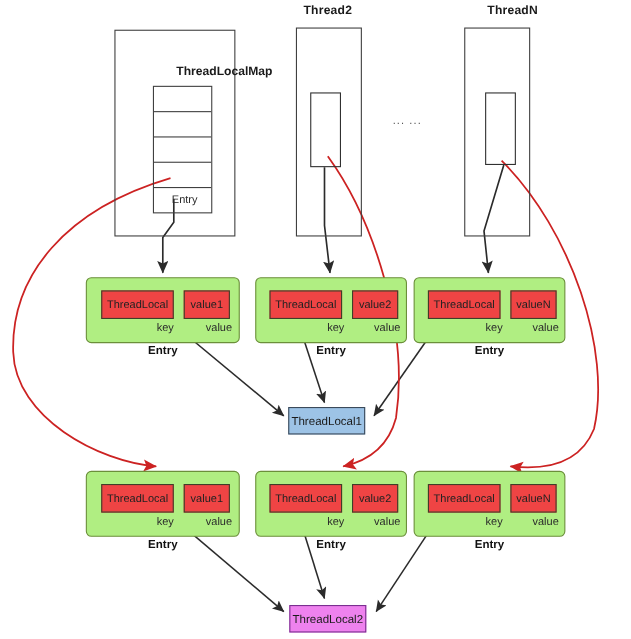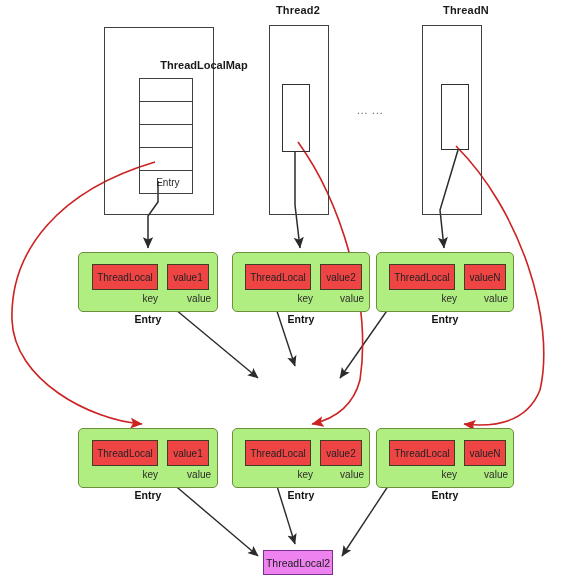--- a/index.html
+++ b/index.html
@@ -226,20 +226,21 @@
   <div class="entry-caption" style="left:232px; top:313px; width:138px;">Entry</div>
 
   <div class="entry-card" style="left:376px; top:252px; width:138px; height:60px;">
     <div class="entry-slot" style="left:12px; top:11px; width:66px; height:26px;">ThreadLocal</div>
     <div class="entry-slot" style="left:87px; top:11px; width:42px; height:26px;">valueN</div>
     <div class="entry-sublabel" style="left:14px; top:40px; width:66px;">key</div>
     <div class="entry-sublabel" style="left:85px; top:40px; width:46px;">value</div>
   </div>
   <div class="entry-caption" style="left:376px; top:313px; width:138px;">Entry</div>
 
+  <div class="tl-node blue" style="left:262px; top:370px; width:70px; height:25px;">ThreadLocal1</div>
 
   <div class="entry-card" style="left:78px; top:428px; width:140px; height:60px;">
     <div class="entry-slot" style="left:13px; top:11px; width:66px; height:26px;">ThreadLocal</div>
     <div class="entry-slot" style="left:88px; top:11px; width:42px; height:26px;">value1</div>
     <div class="entry-sublabel" style="left:13px; top:40px; width:66px;">key</div>
     <div class="entry-sublabel" style="left:86px; top:40px; width:46px;">value</div>
   </div>
   <div class="entry-caption" style="left:78px; top:489px; width:140px;">Entry</div>
 
   <div class="entry-card" style="left:232px; top:428px; width:138px; height:60px;">

